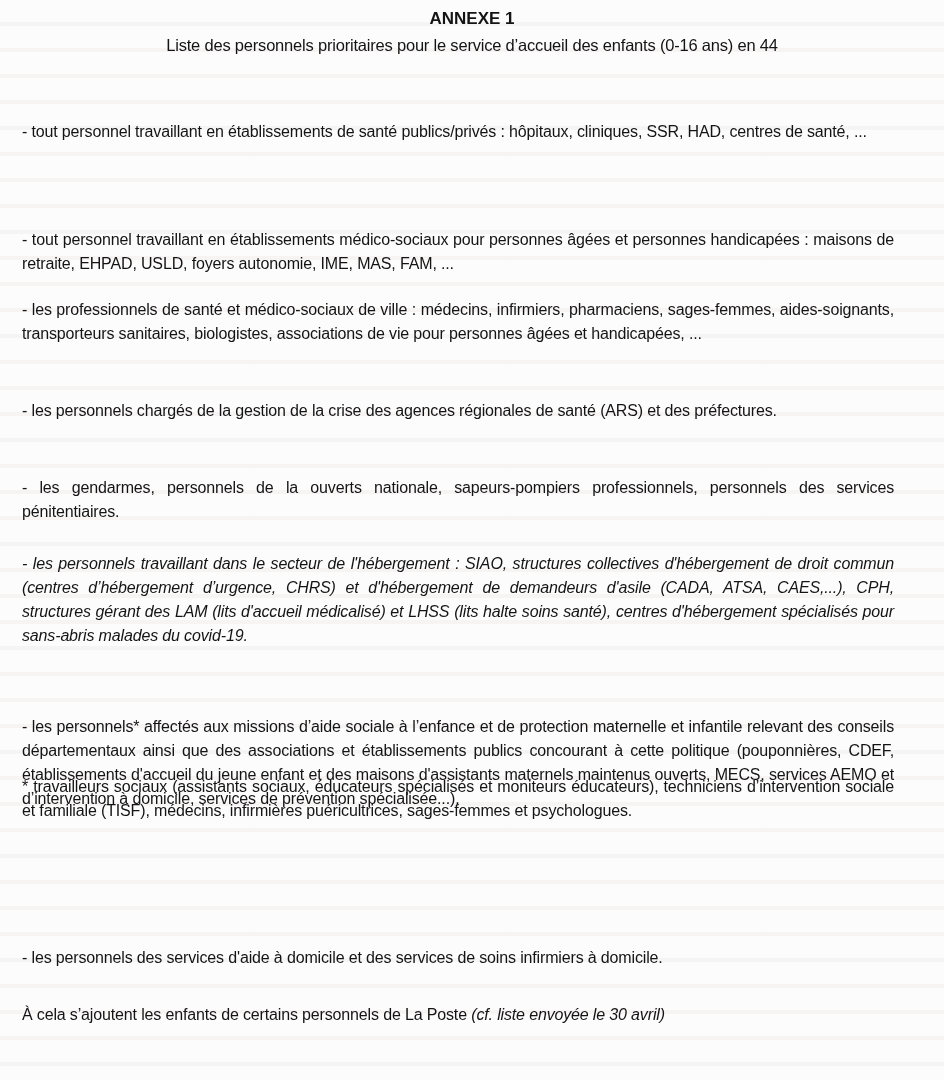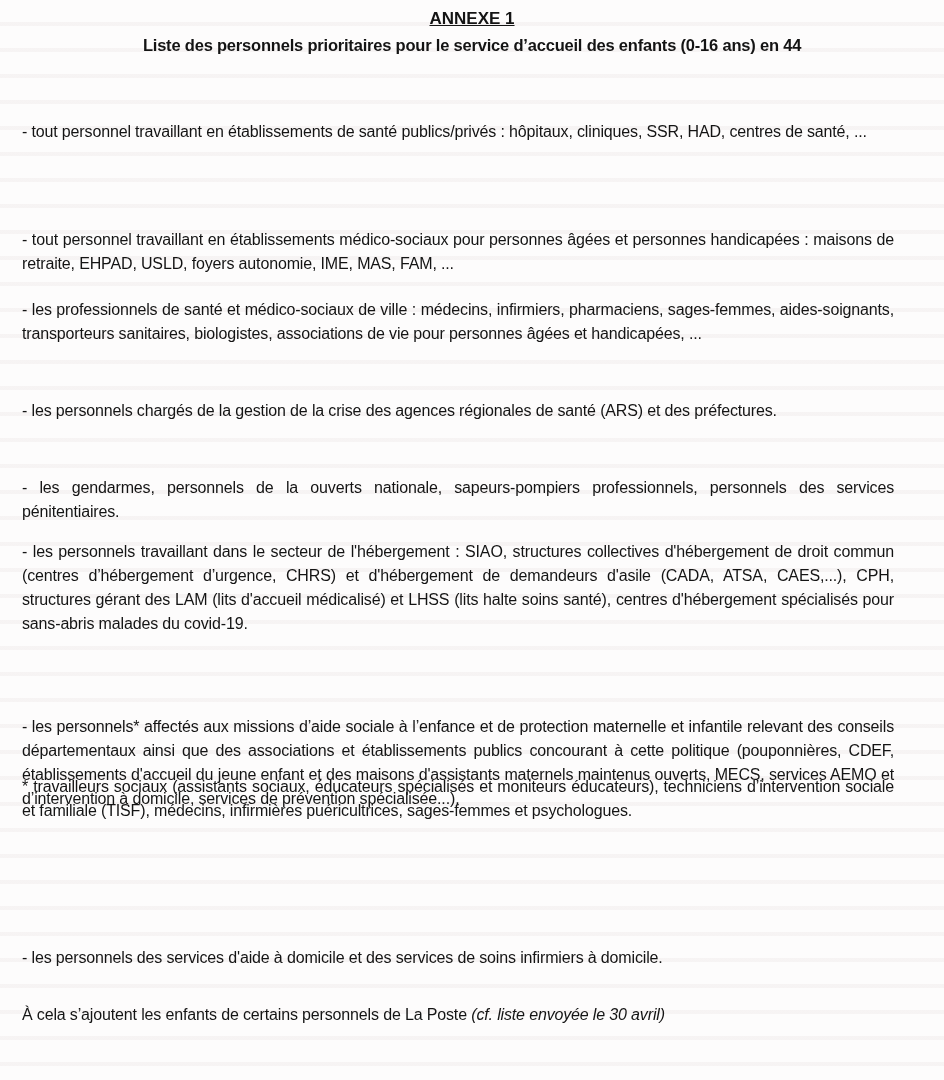--- a/index.html
+++ b/index.html
@@ -14,37 +14,36 @@
     position: absolute; left: 0; right: 0; top: 0; bottom: 0;
     pointer-events: none;
     background:
       repeating-linear-gradient(180deg, rgba(180,160,160,0) 0px, rgba(180,160,160,0) 22px, rgba(190,170,170,0.10) 22px, rgba(190,170,170,0.10) 26px);
   }
   .page { position: absolute; left: 22px; top: 0; width: 872px; }
   .title {
     position: absolute; left: 0; width: 900px; top: 9px;
     text-align: center; font-weight: bold; font-size: 17px;
     font-family: "Liberation Sans Narrow", "Liberation Sans", sans-serif;
-    text-decoration: underline;
   }
   .subtitle {
     position: absolute; left: 0; width: 900px; top: 36px;
-    text-align: center; font-weight: bold; font-size: 16.5px; letter-spacing: -0.2px;
+    text-align: center; font-weight: normal; font-size: 16.5px; letter-spacing: -0.2px;
   }
   .para {
     position: absolute; left: 0; width: 872px;
     font-size: 16px; line-height: 24px;
     text-align: justify; letter-spacing: -0.15px;
   }
   .p1 { top: 120px; }
   .p2 { top: 196px; margin-top: 32px; }
   .p3 { top: 298px; }
   .p4 { top: 399px; }
   .p5 { top: 476px; }
-  .p6 { top: 540px; }
+  .p6 { top: 552px; font-style: italic; }
   .p7 { top: 707px; margin-top: 8px; }
   .p7b { top: 775px; }
   .p8 { top: 946px; }
   .p9 { top: 1003px; }
   .italic { font-style: italic; margin-top: 37px; }
 </style>
 </head>
 <body>
 
 <div class="ghost"></div>

